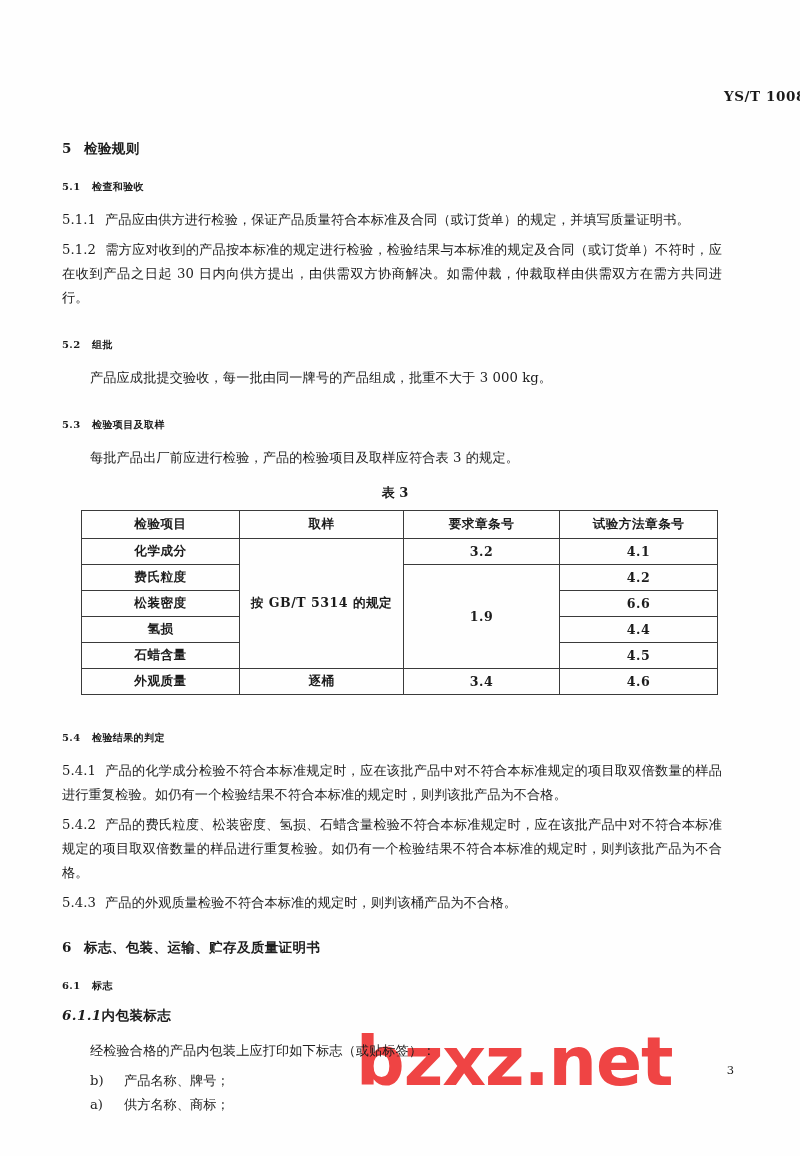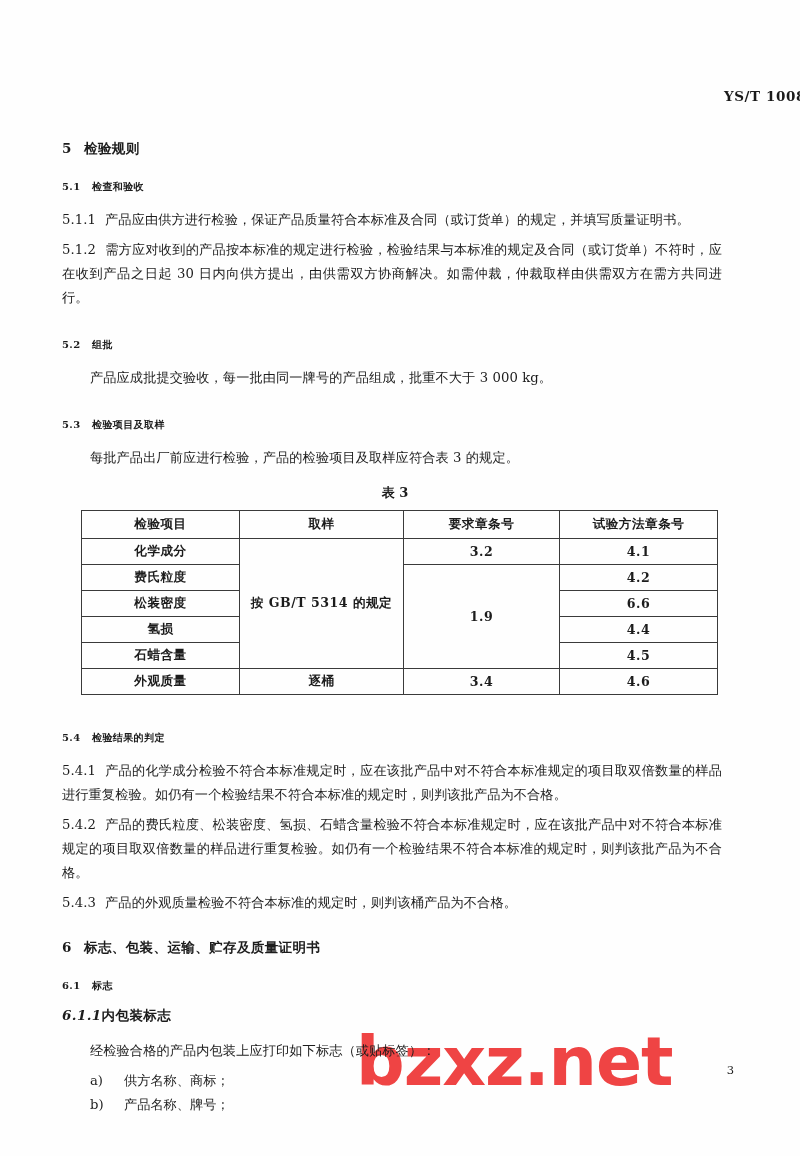--- a/index.html
+++ b/index.html
@@ -279,24 +279,24 @@
 
     <div class="clause-h3">
       <span class="num">6.1.1</span><span>内包装标志</span>
     </div>
 
     <p class="para para-indent">
       <span>经检验合格的产品内包装上应打印如下标志（或贴标签）：</span>
     </p>
 
     <p class="list-line">
+      <span class="marker">b)</span><span>产品名称、牌号；</span>
+    </p>
+
+    <p class="list-line">
       <span class="marker">a)</span><span>供方名称、商标；</span>
     </p>
 
-    <p class="list-line">
-      <span class="marker">b)</span><span>产品名称、牌号；</span>
-    </p>
-
   </div>
 
   <div class="page-number">3</div>
 
 </div>
 
 </body></html>

